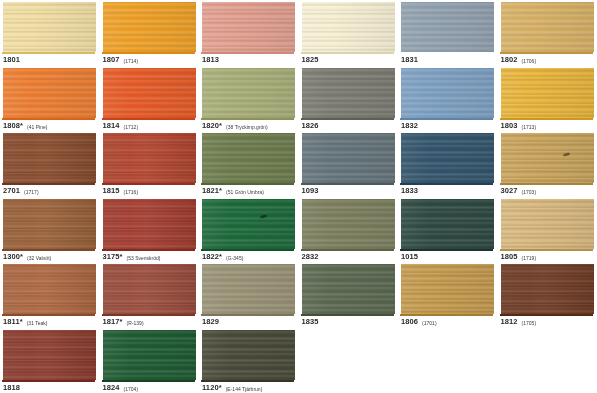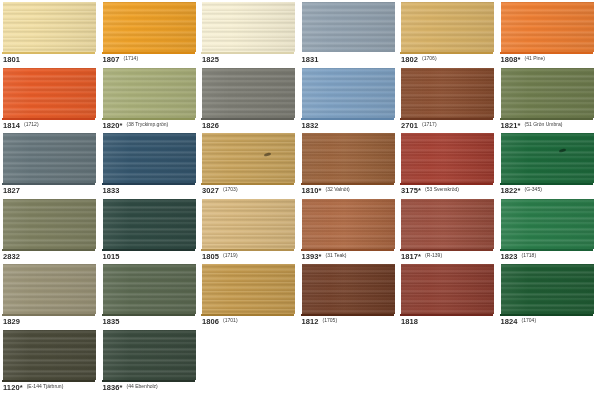--- a/index.html
+++ b/index.html
@@ -108,21 +108,21 @@
     left: 2px;
     top: 52px;
     width: 93px;
     height: 2px;
   }
   .labelrow {
     position: absolute;
     left: 3px;
     top: 55px;
     display: flex;
-    align-items: flex-start;
+    align-items: flex-end;
     gap: 4px;
     white-space: nowrap;
   }
   .code {
     font-size: 7.5px;
     font-weight: bold;
     color: #2a2a2a;
     letter-spacing: 0.1px;
   }
   .alt {
@@ -151,20 +151,30 @@
           <div class="grain g2"></div>
           <div class="sheen"></div>
         </div>
         <div class="rule" style="background: rgb(217, 138, 20);"></div>
         <div class="labelrow">
           <span class="code">1807</span>
           <span class="alt">(1714)</span>
         </div>
       </div>
       <div class="cell">
+        <div class="swatch" style="background: rgb(226, 160, 144);">
+          <div class="grain g1"></div>
+          <div class="sheen"></div>
+        </div>
+        <div class="rule" style="background: rgb(209, 136, 122);"></div>
+        <div class="labelrow">
+          <span class="code">1813</span>
+        </div>
+      </div>
+      <div class="cell">
         <div class="swatch" style="background: rgb(247, 240, 212);">
           <div class="grain g1"></div>
           <div class="sheen"></div>
         </div>
         <div class="rule" style="background: rgb(220, 211, 174);"></div>
         <div class="labelrow">
           <span class="code">1825</span>
         </div>
       </div>
       <div class="cell">
@@ -235,49 +245,71 @@
         <div class="swatch" style="background: rgb(127, 162, 196);">
           <div class="grain g2"></div>
           <div class="sheen"></div>
         </div>
         <div class="rule" style="background: rgb(95, 132, 169);"></div>
         <div class="labelrow">
           <span class="code">1832</span>
         </div>
       </div>
       <div class="cell">
+        <div class="swatch" style="background: rgb(232, 181, 60);">
+          <div class="grain g1"></div>
+          <div class="sheen"></div>
+        </div>
+        <div class="rule" style="background: rgb(205, 152, 32);"></div>
+        <div class="labelrow">
+          <span class="code">1803</span>
+          <span class="alt">(1713)</span>
+        </div>
+      </div>
+      <div class="cell">
         <div class="swatch" style="background: rgb(138, 74, 42);">
           <div class="grain g3"></div>
           <div class="sheen"></div>
         </div>
         <div class="rule" style="background: rgb(109, 55, 32);"></div>
         <div class="labelrow">
           <span class="code">2701</span>
           <span class="alt">(1717)</span>
         </div>
       </div>
       <div class="cell">
+        <div class="swatch" style="background: rgb(181, 67, 44);">
+          <div class="grain g3"></div>
+          <div class="sheen"></div>
+        </div>
+        <div class="rule" style="background: rgb(147, 48, 31);"></div>
+        <div class="labelrow">
+          <span class="code">1815</span>
+          <span class="alt">(1716)</span>
+        </div>
+      </div>
+      <div class="cell">
         <div class="swatch" style="background: rgb(111, 125, 78);">
           <div class="grain g2"></div>
           <div class="sheen"></div>
         </div>
         <div class="rule" style="background: rgb(86, 98, 58);"></div>
         <div class="labelrow">
           <span class="code">1821*</span>
           <span class="alt">(51 Grön Umbra)</span>
         </div>
       </div>
       <div class="cell">
         <div class="swatch" style="background: rgb(102, 118, 124);">
           <div class="grain g2"></div>
           <div class="sheen"></div>
         </div>
         <div class="rule" style="background: rgb(76, 90, 96);"></div>
         <div class="labelrow">
-          <span class="code">1827</span>
+          <span class="code">1093</span>
         </div>
       </div>
       <div class="cell">
         <div class="swatch" style="background: rgb(52, 86, 110);">
           <div class="grain g2"></div>
           <div class="sheen"></div>
         </div>
         <div class="rule" style="background: rgb(36, 62, 82);"></div>
         <div class="labelrow">
           <span class="code">1833</span>
@@ -295,21 +327,21 @@
           <span class="alt">(1703)</span>
         </div>
       </div>
       <div class="cell">
         <div class="swatch" style="background: rgb(156, 96, 54);">
           <div class="grain g3"></div>
           <div class="sheen"></div>
         </div>
         <div class="rule" style="background: rgb(125, 72, 35);"></div>
         <div class="labelrow">
-          <span class="code">1810*</span>
+          <span class="code">1300*</span>
           <span class="alt">(32 Valnöt)</span>
         </div>
       </div>
       <div class="cell">
         <div class="swatch" style="background: rgb(166, 58, 44);">
           <div class="grain g3"></div>
           <div class="sheen"></div>
         </div>
         <div class="rule" style="background: rgb(135, 41, 30);"></div>
         <div class="labelrow">
@@ -360,47 +392,36 @@
           <span class="alt">(1719)</span>
         </div>
       </div>
       <div class="cell">
         <div class="swatch" style="background: rgb(176, 103, 63);">
           <div class="grain g3"></div>
           <div class="sheen"></div>
         </div>
         <div class="rule" style="background: rgb(141, 76, 40);"></div>
         <div class="labelrow">
-          <span class="code">1393*</span>
+          <span class="code">1811*</span>
           <span class="alt">(31 Teak)</span>
         </div>
       </div>
       <div class="cell">
         <div class="swatch" style="background: rgb(156, 75, 58);">
           <div class="grain g3"></div>
           <div class="sheen"></div>
         </div>
         <div class="rule" style="background: rgb(124, 53, 39);"></div>
         <div class="labelrow">
           <span class="code">1817*</span>
           <span class="alt">(R-139)</span>
         </div>
       </div>
       <div class="cell">
-        <div class="swatch" style="background: rgb(42, 125, 74);">
-          <div class="grain g2"></div>
-          <div class="sheen"></div>
-        </div>
-        <div class="rule" style="background: rgb(26, 96, 54);"></div>
-        <div class="labelrow">
-          <span class="code">1823</span>
-          <span class="alt">(1718)</span>
-        </div>
-      </div>
-      <div class="cell">
         <div class="swatch" style="background: rgb(155, 148, 120);">
           <div class="grain g2"></div>
           <div class="sheen"></div>
         </div>
         <div class="rule" style="background: rgb(123, 117, 91);"></div>
         <div class="labelrow">
           <span class="code">1829</span>
         </div>
       </div>
       <div class="cell">
@@ -458,27 +479,16 @@
       </div>
       <div class="cell">
         <div class="swatch" style="background: rgb(75, 75, 58);">
           <div class="grain g2"></div>
           <div class="sheen"></div>
         </div>
         <div class="rule" style="background: rgb(54, 54, 40);"></div>
         <div class="labelrow">
           <span class="code">1120*</span>
           <span class="alt">(E-144 Tjärbrun)</span>
-        </div>
-      </div>
-      <div class="cell">
-        <div class="swatch" style="background: rgb(58, 75, 62);">
-          <div class="grain g2"></div>
-          <div class="sheen"></div>
-        </div>
-        <div class="rule" style="background: rgb(39, 52, 42);"></div>
-        <div class="labelrow">
-          <span class="code">1836*</span>
-          <span class="alt">(44 Ebenholz)</span>
         </div>
       </div>
     </div>
 </div>
 
 </body></html>

